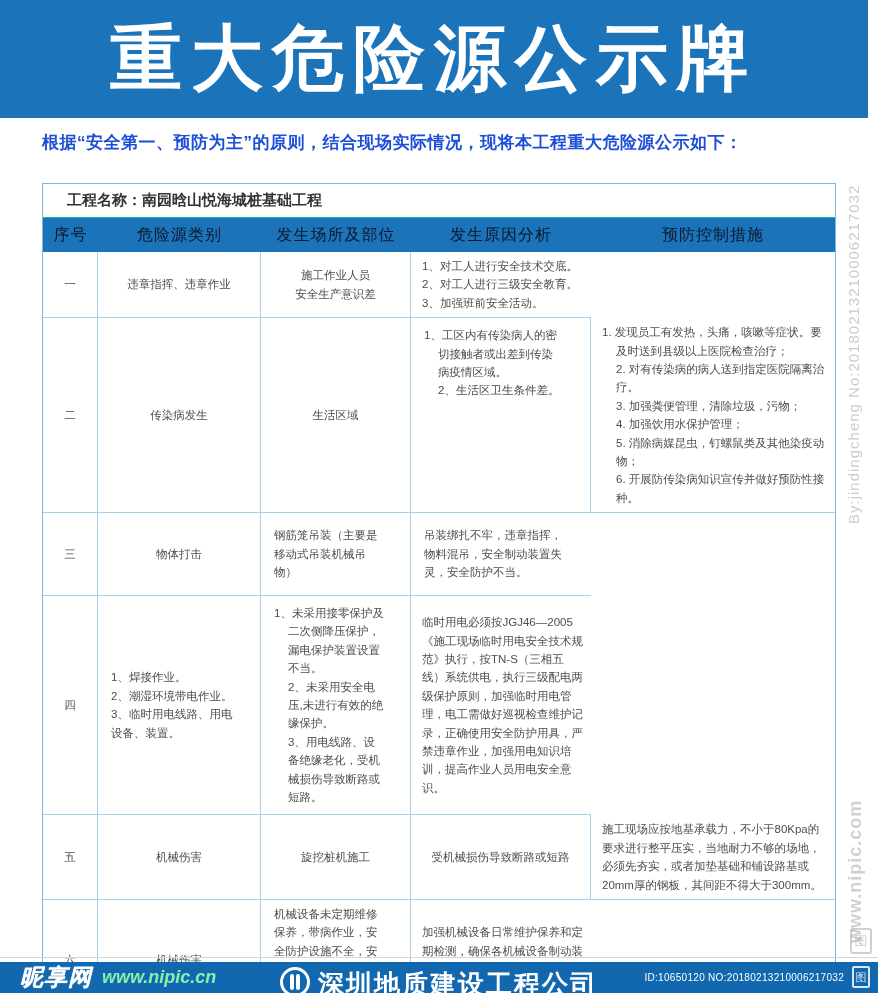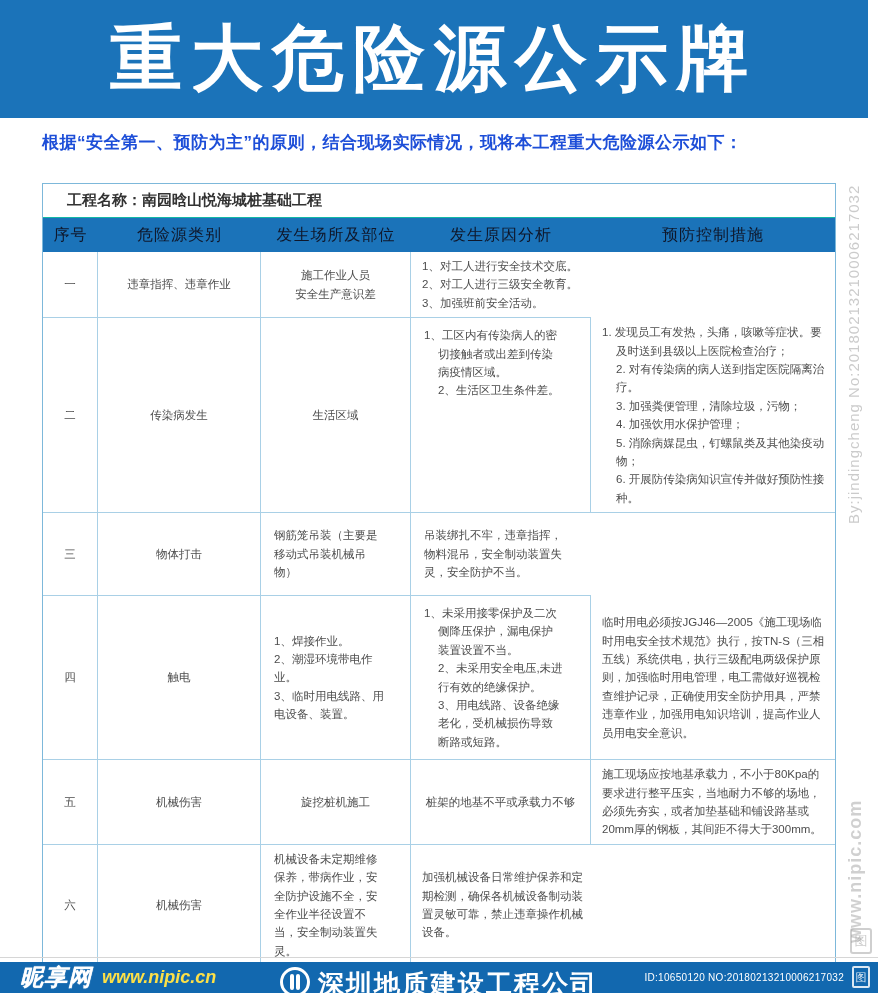--- a/index.html
+++ b/index.html
@@ -30,21 +30,21 @@
   .measures { padding:5px 8px 5px 11px; }
   .r1{min-height:60px}.r2{min-height:110px}.r3{min-height:83px}.r4{min-height:112px}
   .r5{min-height:76px}.r6{min-height:75px}.r7{min-height:67px}
   .vcenter-block { display:flex; flex-direction:column; }
 
   
   .pre-footer-line { position:absolute; left:0; top:957px; width:878px; height:1px; background:#d6d6d6; }
   .footer { position:absolute; left:0; top:962px; width:878px; height:31px; background:#1268af; overflow:hidden; }
   .footer-left { position:absolute; left:20px; top:0; height:31px; display:flex; align-items:center; gap:10px; }
   .nipic-logo { color:#fff; font-size:23px; font-weight:900; font-style:italic; letter-spacing:1px; text-shadow:0 0 1px #fff; }
-  .nipic-url { color:#fde047; font-size:18px; font-weight:bold; font-style:italic; }
+  .nipic-url { color:#86efac; font-size:18px; font-weight:bold; font-style:italic; }
   .footer-center { position:absolute; left:50%; transform:translateX(-50%); top:5px; display:flex; align-items:flex-start; gap:8px; }
   .company-logo { width:30px; height:30px; border:3px solid #fff; border-radius:50%; position:relative; flex:none; }
   .company-logo::before, .company-logo::after { content:""; position:absolute; top:4px; width:4px; height:16px; background:#fff; border-radius:2px; }
   .company-logo::before { left:7px; } .company-logo::after { right:7px; }
   .company-name { color:#fff; font-size:26px; font-weight:bold; letter-spacing:2px; white-space:nowrap; }
   .footer-right { position:absolute; right:34px; top:0; height:31px; display:flex; align-items:center; color:#fff; font-size:10px; letter-spacing:0.3px; }
   .footer-stamp { position:absolute; right:8px; top:4px; width:18px; height:22px; border:2px solid rgba(255,255,255,0.85); border-radius:2px; color:rgba(255,255,255,0.85); font-size:11px; display:flex; align-items:center; justify-content:center; }
 
   
   .wm-id { position:absolute; left:594px; top:251px; width:524px; height:22px; font-size:15px; letter-spacing:1px; transform:rotate(-90deg); white-space:nowrap; text-align:left; }
@@ -102,35 +102,34 @@
 
     <div class="trow r3">
       <div class="cell cc">三</div>
       <div class="cell cc">物体打击</div>
       <div class="cell lf">钢筋笼吊装（主要是移动式吊装机械吊物）</div>
       <div class="cell lf">吊装绑扎不牢，违章指挥，物料混吊，安全制动装置失灵，安全防护不当。</div>
     </div>
 
     <div class="trow r4">
       <div class="cell cc">四</div>
-      <div class="cell cc">触电</div>
       <div class="cell lf">1、焊接作业。
 2、潮湿环境带电作业。
 3、临时用电线路、用电设备、装置。</div>
       <div class="cell lf hang vcenter-block"><span class="inner">1、未采用接零保护及二次侧降压保护，漏电保护装置设置不当。
 2、未采用安全电压,未进行有效的绝缘保护。
 3、用电线路、设备绝缘老化，受机械损伤导致断路或短路。</span></div>
       <div class="cell lf measures">临时用电必须按JGJ46—2005《施工现场临时用电安全技术规范》执行，按TN-S（三相五线）系统供电，执行三级配电两级保护原则，加强临时用电管理，电工需做好巡视检查维护记录，正确使用安全防护用具，严禁违章作业，加强用电知识培训，提高作业人员用电安全意识。</div>
     </div>
 
     <div class="trow r5">
       <div class="cell cc">五</div>
       <div class="cell cc">机械伤害</div>
       <div class="cell cc">旋挖桩机施工</div>
-      <div class="cell cc">桩架的地基不平或承载力不够</div>
+      <div class="cell cc">受机械损伤导致断路或短路</div>
       <div class="cell lf measures">施工现场应按地基承载力，不小于80Kpa的要求进行整平压实，当地耐力不够的场地，必须先夯实，或者加垫基础和铺设路基或20mm厚的钢板，其间距不得大于300mm。</div>
     </div>
 
     <div class="trow r6">
       <div class="cell cc">六</div>
       <div class="cell cc">机械伤害</div>
       <div class="cell lf">机械设备未定期维修保养，带病作业，安全防护设施不全，安全作业半径设置不当，安全制动装置失灵。</div>
       <div class="cell lf measures">加强机械设备日常维护保养和定期检测，确保各机械设备制动装置灵敏可靠，禁止违章操作机械设备。</div>
     </div>
 

